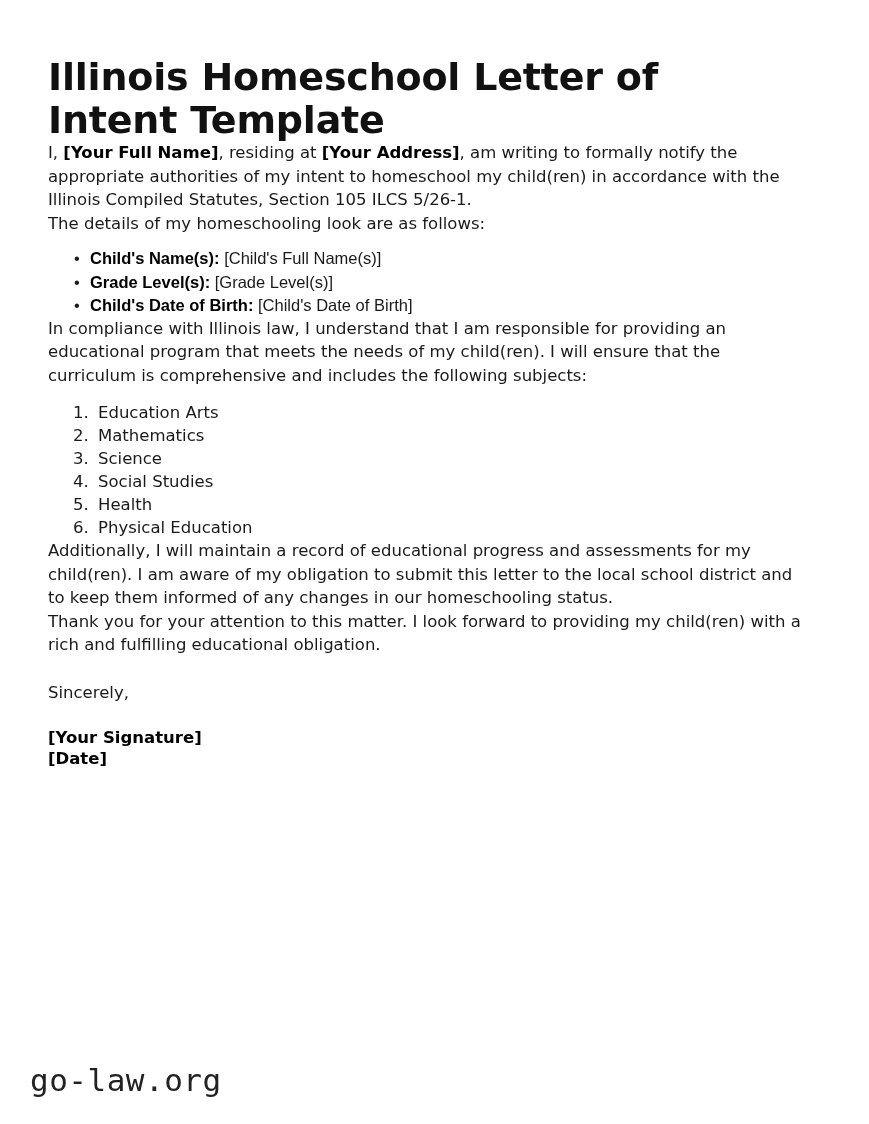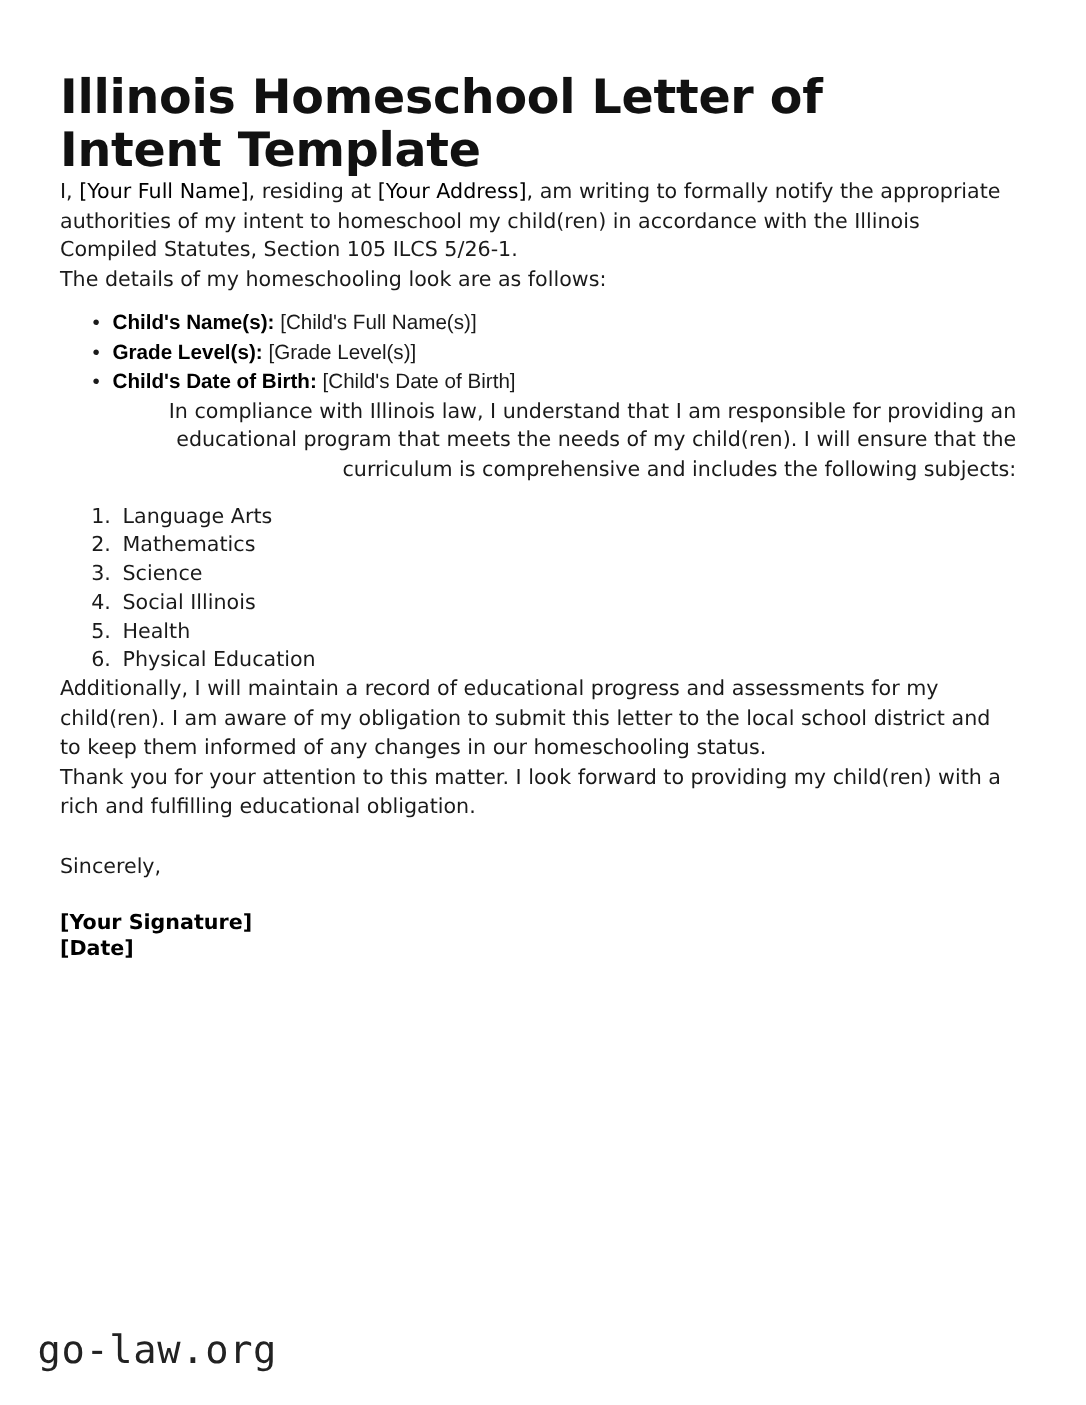--- a/index.html
+++ b/index.html
@@ -48,23 +48,23 @@
     font-size: 16.5px;
     line-height: 1.43;
     color: #1a1a1a;
     margin: 0;
     width: 765px;
   }
 
   .sp-lead    { margin-top: 37px; }
   .sp-norm    { margin-top: 21px; }
   .sp-list    { margin-top: 20px; }
-  .sp-after   { margin-top: 21px; text-align: right; }
+  .sp-after   { margin-top: 21px; }
 
-  p.para b { font-weight: normal; color: #000000; }
+  p.para b { font-weight: bold; color: #000000; }
 
   ul.bullets {
     margin: 12px 0 0 0;
     padding: 0 0 0 42px;
     list-style: none;
   }
   ul.bullets li {
     position: relative;
     font-family: Liberation Sans, sans-serif;
     font-size: 16.5px;
@@ -138,24 +138,24 @@
 
     <ul class="bullets">
       <li><span class="lbl">Child's Name(s):</span> <span>[Child's Full Name(s)]</span></li>
       <li><span class="lbl">Grade Level(s):</span> <span>[Grade Level(s)]</span></li>
       <li><span class="lbl">Child's Date of Birth:</span> <span>[Child's Date of Birth]</span></li>
     </ul>
 
     <p class="para sp-after">In compliance with Illinois law, I understand that I am responsible for providing an educational program that meets the needs of my child(ren). I will ensure that the curriculum is comprehensive and includes the following subjects:</p>
 
     <ol class="subjects">
-      <li>Language Arts</li>
+      <li>Education Arts</li>
       <li>Mathematics</li>
       <li>Science</li>
-      <li>Social Illinois</li>
+      <li>Social Studies</li>
       <li>Health</li>
       <li>Physical Education</li>
     </ol>
 
     <p class="para sp-list">Additionally, I will maintain a record of educational progress and assessments for my child(ren). I am aware of my obligation to submit this letter to the local school district and to keep them informed of any changes in our homeschooling status.</p>
 
     <p class="para sp-norm">Thank you for your attention to this matter. I look forward to providing my child(ren) with a rich and fulfilling educational obligation.</p>
 
     <div class="signoff">Sincerely,</div>
 

